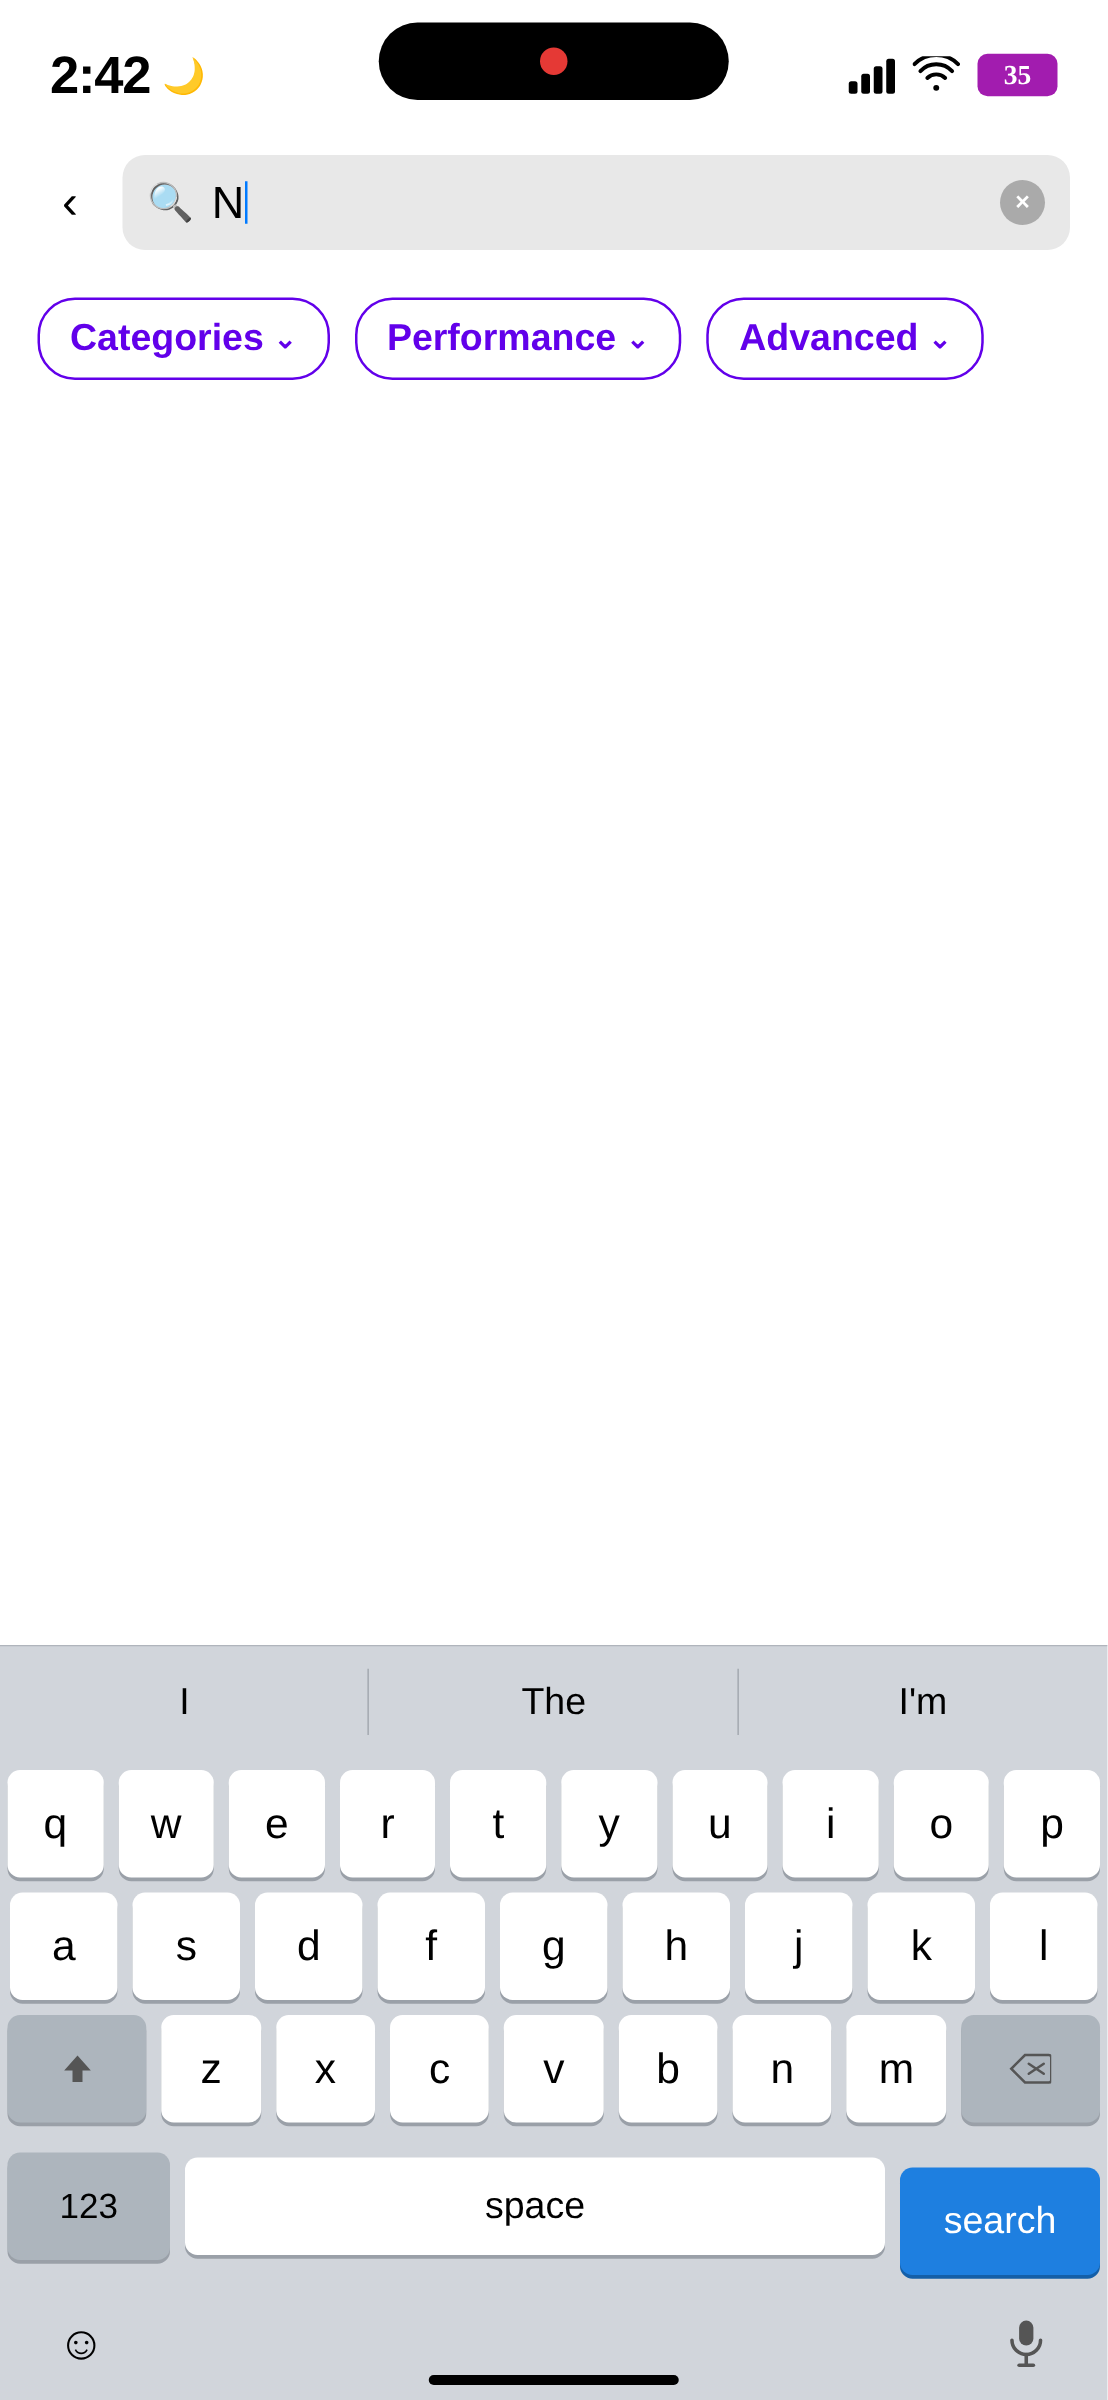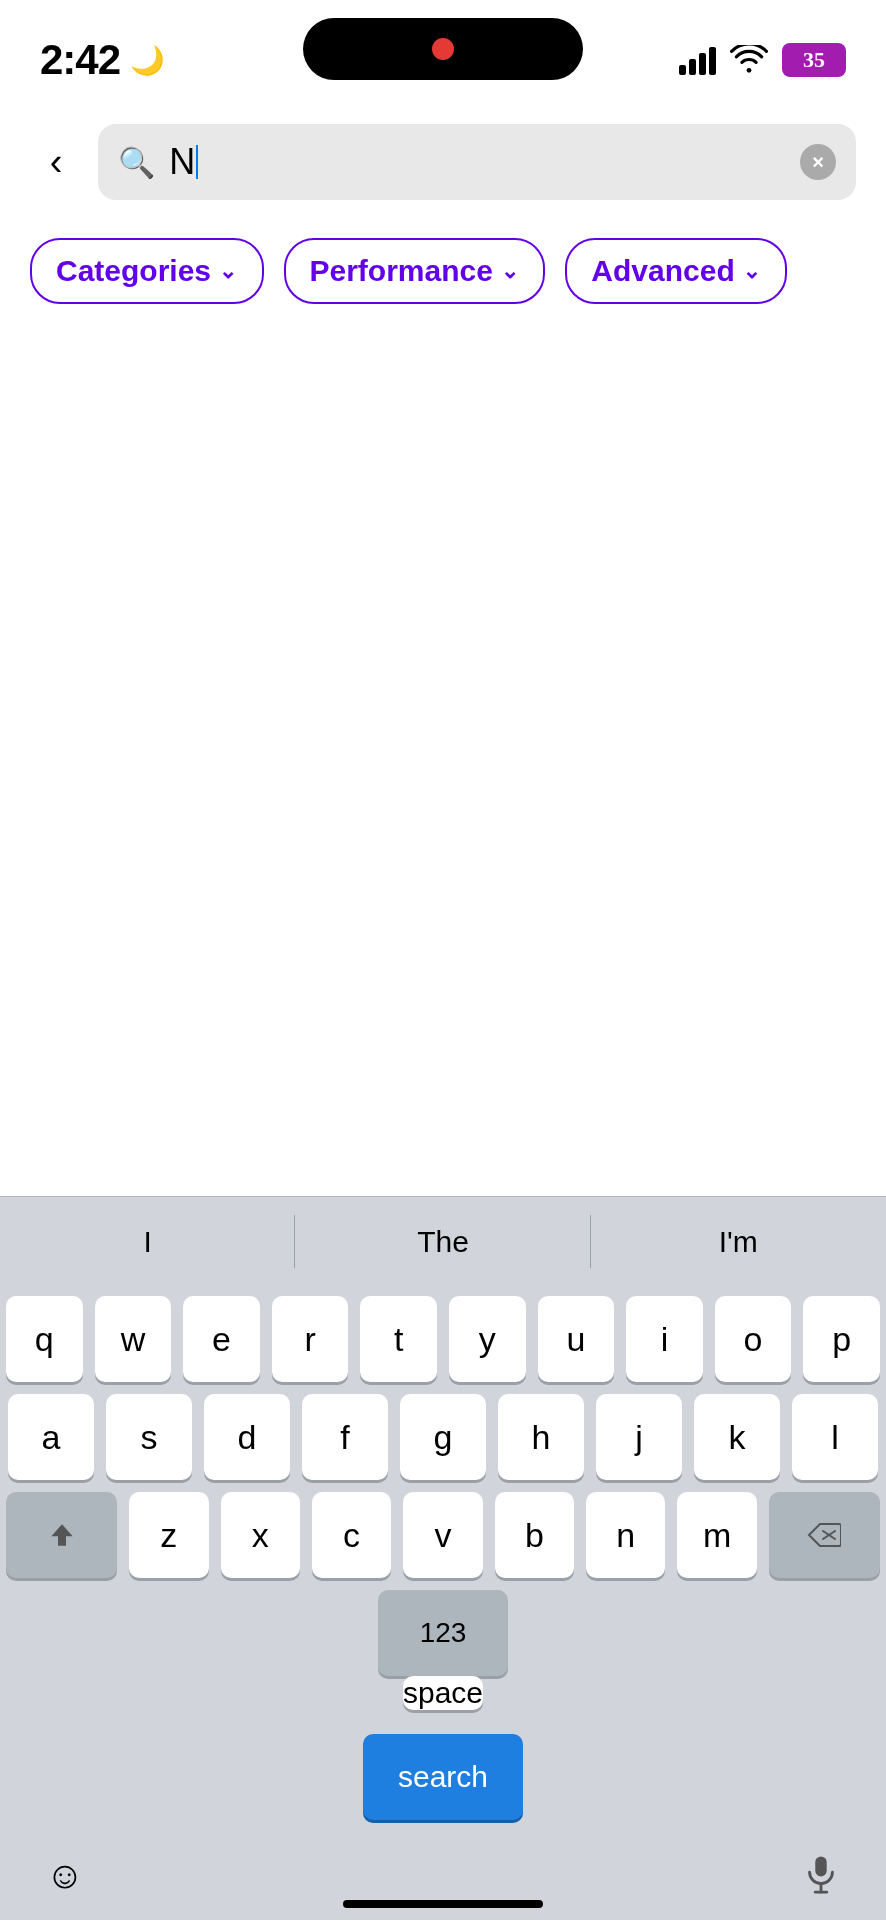--- a/index.html
+++ b/index.html
@@ -293,23 +293,22 @@
       background: #adb5bd;
       min-width: 100px;
       flex: 1.4;
       max-width: 120px;
     }
 
     
     .key-row-bottom {
       display: flex;
       justify-content: flex-end;
-      gap: 0;
-      align-items: center;
-      flex-direction: column;
+      gap: 12px;
+      align-items: center;
     }
 
     .key-123 {
       background: #adb5bd;
       height: 86px;
       border-radius: 10px;
       display: flex;
       align-items: center;
       justify-content: center;
       min-width: 130px;

